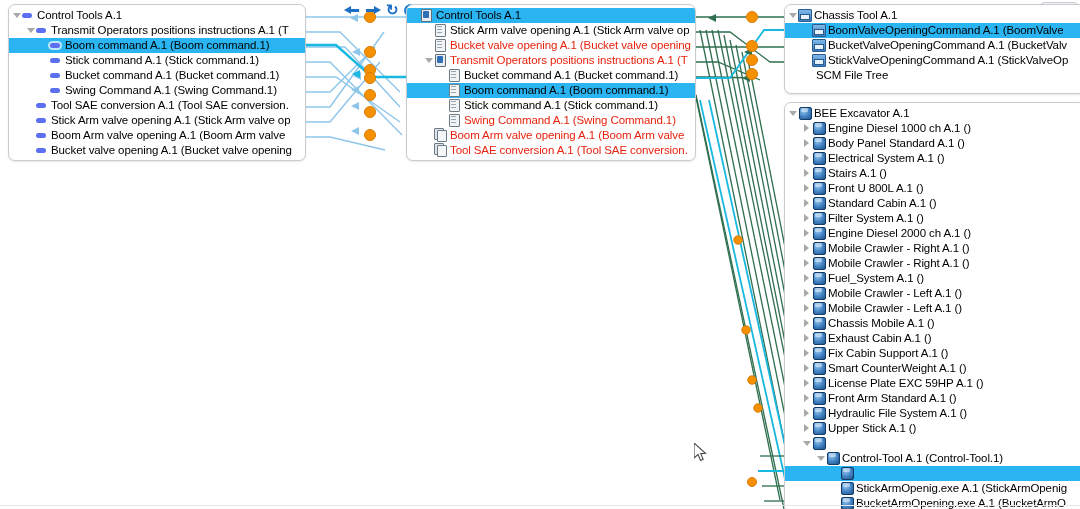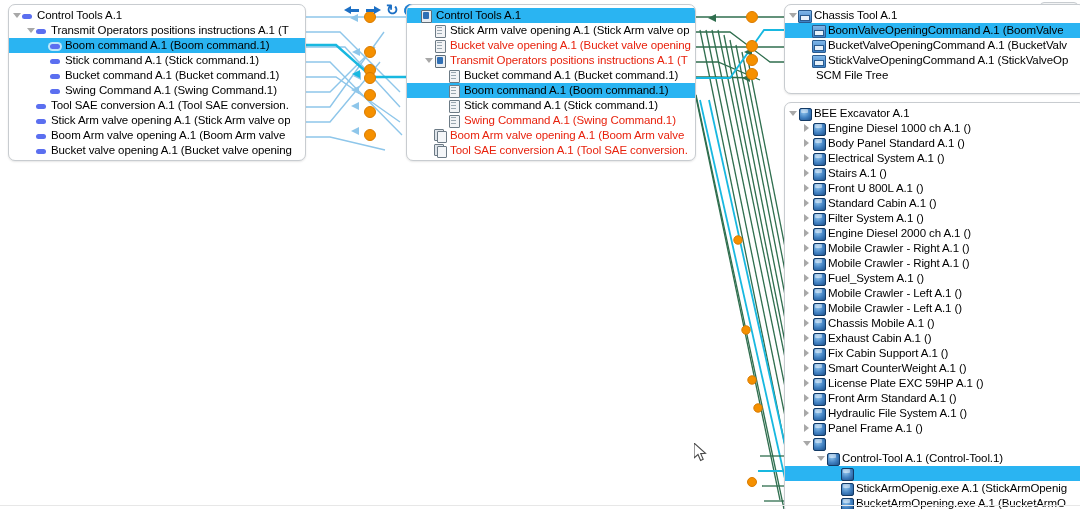--- a/index.html
+++ b/index.html
@@ -31,21 +31,20 @@
   #panel-control-tool-right{left:784px;top:4px;   width:300px; height:88px;}
   #panel-bee-excavator     {left:784px;top:102px; width:300px; height:410px;}
 
   .tree{position:relative;padding:3px 0 0 0;}
   .row{
     position:relative;
     height:15px;
     line-height:15px;
     white-space:nowrap;
     display:flex;
-    align-items:center;
     padding-left:2px;
   }
   .row .lbl{
     white-space:nowrap;
     overflow:hidden;
     font-size:11.5px;
     letter-spacing:-0.1px;
   }
   .row.sel{background:#2ab4f2;}
   .row.sel .lbl{color:#000;}
@@ -510,21 +509,21 @@
           <span class="lbl">Front Arm Standard A.1 ()</span>
         </div>
         <div class="row" style="padding-left: 16px;">
           <span class="tw right"></span>
           <span class="ic ic-cube"></span>
           <span class="lbl">Hydraulic File System A.1 ()</span>
         </div>
         <div class="row" style="padding-left: 16px;">
           <span class="tw right"></span>
           <span class="ic ic-cube"></span>
-          <span class="lbl">Panel Frame A.1 ()</span>
+          <span class="lbl">Upper Stick A.1 ()</span>
         </div>
         <div class="row" style="padding-left: 16px;">
           <span class="tw down"></span>
           <span class="ic ic-cube"></span>
         </div>
         <div class="row" style="padding-left: 30px;">
           <span class="tw down"></span>
           <span class="ic ic-cube"></span>
           <span class="lbl">Control-Tool A.1 (Control-Tool.1)</span>
         </div>

